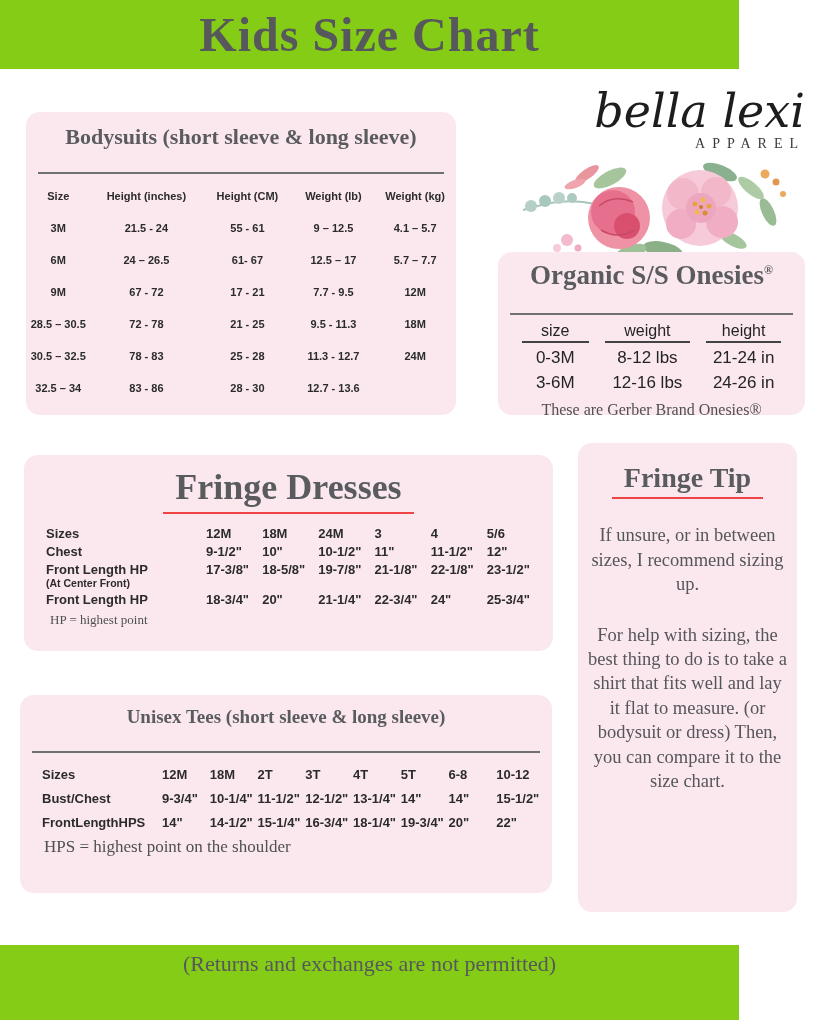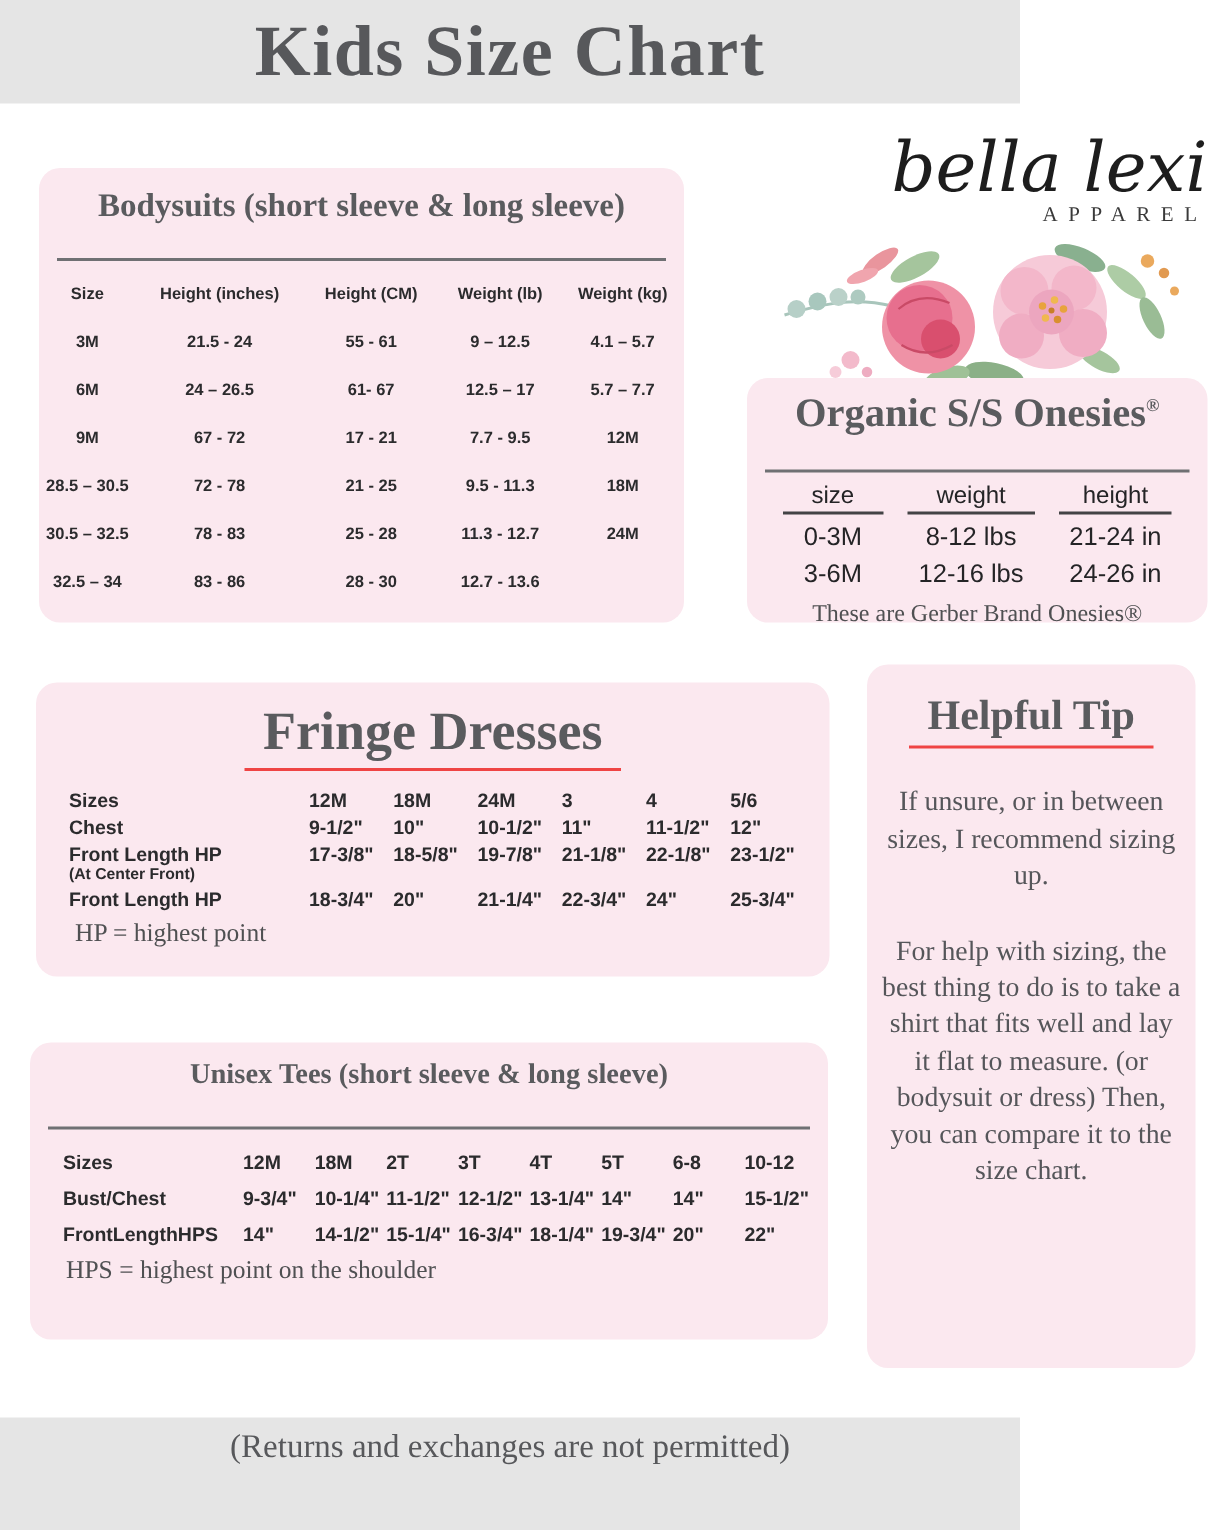--- a/index.html
+++ b/index.html
@@ -1,20 +1,20 @@
 <!DOCTYPE html>
 <html><head>
 <meta charset="utf-8">
 <style>
   html,body{margin:0;padding:0;background:#ffffff;}
   .canvas{position:relative;width:819px;height:1024px;background:#ffffff;overflow:hidden;
           font-family:"Liberation Sans",sans-serif;color:#2e2e30;}
 
   
-  .banner{position:absolute;left:0;width:680px;background:#e5e5e5;color:#57585b;
+  .banner{position:absolute;left:0;width:739px;background:#84cc16;color:#57585b;
           text-align:center;font-family:"Liberation Serif",serif;}
   .banner-top{top:0;height:69px;display:flex;align-items:center;justify-content:center;}
   .banner-top h1{margin:0;font-size:48px;font-weight:600;letter-spacing:1px;}
   .banner-bottom{top:945px;height:75px;box-sizing:border-box;padding-top:5px;}
   .footer-line1{font-size:33px;font-weight:600;letter-spacing:0.5px;}
   .footer-line2{font-size:22px;margin-top:1px;}
 
   
   .panel{position:absolute;background:#fbe8ef;border-radius:14px;box-sizing:border-box;}
   .panel-title{font-family:"Liberation Serif",serif;color:#5a5b5e;text-align:center;
@@ -49,21 +49,21 @@
   .on-grid .val{padding-top:5px;font-size:17px;}
   .on-note{font-family:"Liberation Serif",serif;color:#4f5052;font-size:16px;
            text-align:center;margin-top:8px;}
 
   
   #fringe{left:24px;top:455px;width:529px;height:196px;padding-top:14px;}
   #fringe .panel-title{font-size:36px;}
   .fr-grid{display:grid;grid-template-columns:160px repeat(6,1fr);margin:12px 10px 0 22px;
            row-gap:3px;font-size:13px;font-weight:bold;color:#2b2b2d;}
   .fr-sub{font-size:10.5px;}
-  .fr-note{font-family:"Liberation Serif",serif;font-size:17px;color:#4f5052;
+  .fr-note{font-family:"Liberation Serif",serif;font-size:13px;color:#4f5052;
            margin:5px 0 0 26px;}
 
   
   #tip{left:578px;top:443px;width:219px;height:469px;padding:20px 8px 0;text-align:center;}
   #tip .panel-title{font-size:28px;}
   .tip-body{font-family:"Liberation Serif",serif;font-size:18.5px;color:#55565a;
             line-height:1.32;margin-top:24px;}
   .tip-body p{margin:0 0 26px;}
 
   
@@ -237,21 +237,21 @@
       <span>21-1/4"</span>
       <span>22-3/4"</span>
       <span>24"</span>
       <span>25-3/4"</span>
     </div>
     <div class="fr-note">HP = highest point</div>
   </section>
 
   <aside class="panel" id="tip">
     <h2 class="panel-title">
-      <span class="u-text">Helpful Tip</span>
+      <span class="u-text">Fringe Tip</span>
     </h2>
     <div class="tip-body">
       <p>If unsure, or in between sizes, I recommend sizing up.</p>
       <p>For help with sizing, the best thing to do is to take a shirt that fits well and lay it flat to measure. (or bodysuit or dress) Then, you can compare it to the size chart.</p>
     </div>
   </aside>
 
   <section class="panel" id="tees">
     <h2 class="panel-title">
       <span class="u-full">Unisex Tees (short sleeve &amp; long sleeve)</span>

